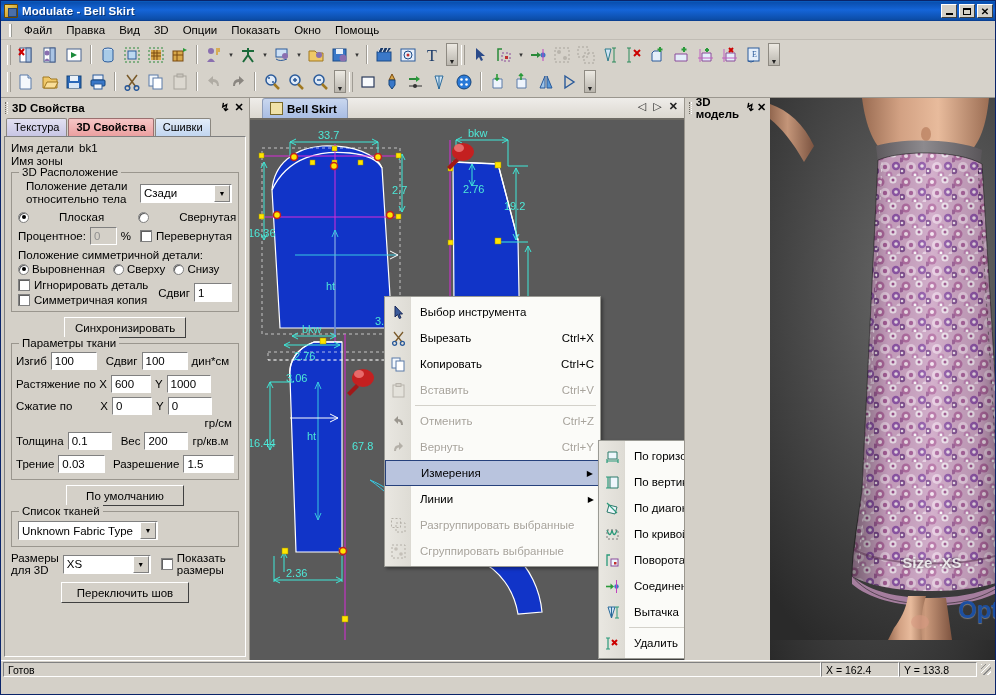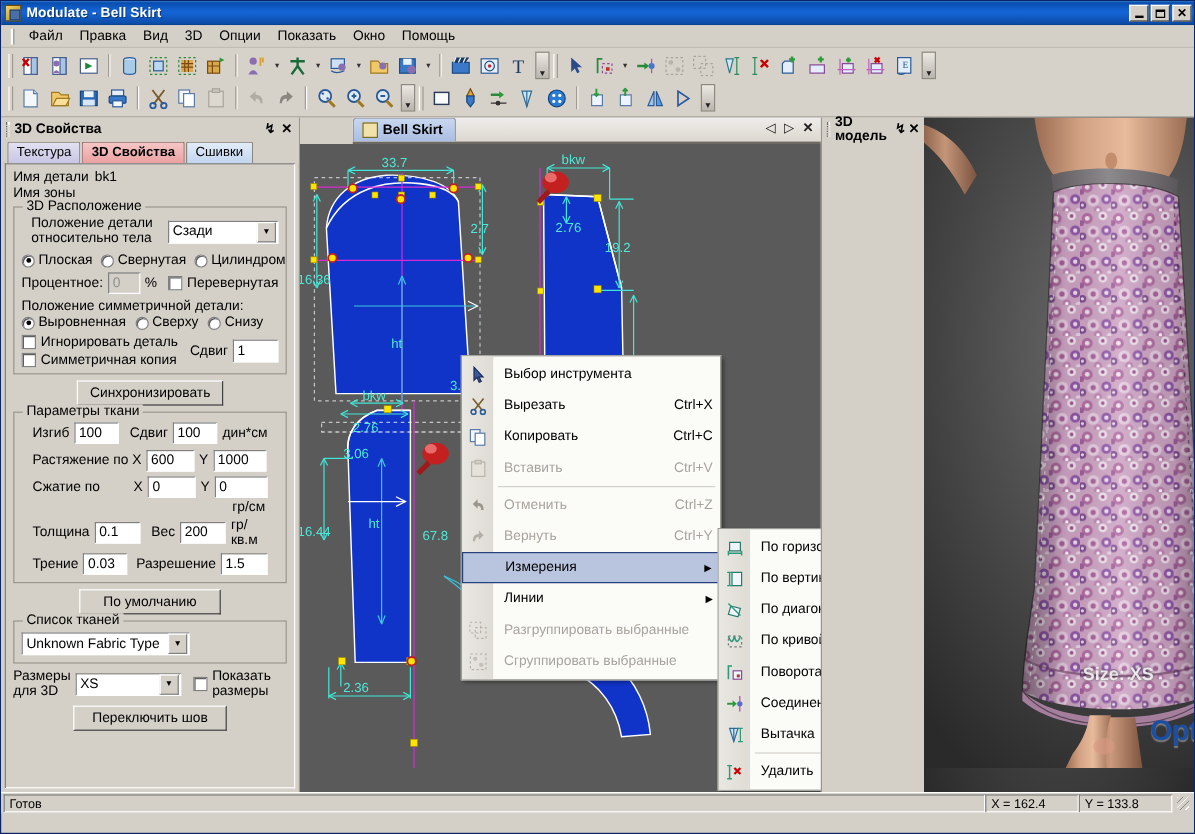--- a/index.html
+++ b/index.html
@@ -114,22 +114,22 @@
   .chk { width:12px; height:12px; background:#fff; border:1px solid #808080;
     box-shadow:inset 1px 1px 0 #606060; margin-right:4px; flex:0 0 auto; }
   .btn { background:#d4d0c8; border:1px solid; border-color:#fff #404040 #404040 #fff;
     font-family:"Liberation Sans",sans-serif; font-size:11.5px; height:21px;
     padding:0 10px; cursor:default; color:#000; }
 
   
   .center { flex:1 1 auto; display:flex; flex-direction:column; background:#d4d0c8;
     position:relative; overflow:hidden; }
   .doctabrow { height:22px; display:flex; align-items:flex-end;
-    background:linear-gradient(180deg,#efedea,#dcd8d0); padding-left:0;
-    border-bottom:2px solid #6d6a64; position:relative;margin-left:44px; }
+    background:linear-gradient(180deg,#efedea,#dcd8d0); padding-left:12px;
+    border-bottom:2px solid #6d6a64; position:relative; }
   .doctab { display:flex; align-items:center; gap:4px; padding:3px 10px 3px 7px;
     background:linear-gradient(180deg,#c9d7ef,#a9bde3); font-weight:bold; font-size:11.5px;
     border:1px solid #8f9db8; border-bottom:none; border-radius:3px 3px 0 0; }
   .doctab .dicon { width:13px; height:13px; background:#f0e2a8; border:1px solid #7a6a2a; }
   .docnav { position:absolute; right:6px; top:2px; display:flex; gap:7px;
     align-items:center; font-size:11px; color:#222; }
   .canvas { flex:1 1 auto; background:#5a5a5a; position:relative; overflow:hidden; }
 
   
   .rightpanel { width:311px; background:#d4d0c8; border-left:1px solid #9a968e;
@@ -577,21 +577,21 @@
             <div style="flex:1 1 auto;padding-left:8px;line-height:13px;">
               <div class="lbl">Положение детали</div>
               <div class="lbl">относительно тела</div>
             </div>
             <div class="sel-box" style="width:92px;">
               <span class="val">Сзади</span>
               <span class="arw">▼</span>
             </div>
           </div>
 
-          <div class="row" style="margin-top:5px;margin-bottom:4px;">
+          <div class="row" style="margin-top:5px;margin-bottom:4px;gap:27px;">
             <span class="radio on"></span>
             <span class="lbl" style="margin-right:7px;">Плоская</span>
             <span class="radio"></span>
             <span class="lbl" style="margin-right:7px;">Свернутая</span>
             <span class="radio"></span>
             <span class="lbl">Цилиндром</span>
           </div>
 
           <div class="row" style="margin-bottom:4px;">
             <span class="lbl" style="margin-right:4px;">Процентное:</span>
@@ -625,21 +625,21 @@
             </div>
             <span class="lbl" style="margin-right:4px;">Сдвиг</span>
             <span class="fakeinput" style="width:38px;height:19px;">1</span>
           </div>
         </div>
 
         <div style="text-align:center;margin:5px 0 2px;">
           <button class="btn" style="width:122px;">Синхронизировать</button>
         </div>
 
-        <div class="gbox" style="padding:8px 15px 6px;">
+        <div class="gbox" style="padding:8px 4px 6px;">
           <span class="gtitle">Параметры ткани</span>
 
           <div class="row" style="margin-bottom:5px;">
             <span class="lbl" style="margin-right:4px;">Изгиб</span>
             <span class="fakeinput" style="width:46px;">100</span>
             <span class="lbl" style="margin:0 4px 0 9px;">Сдвиг</span>
             <span class="fakeinput" style="width:46px;">100</span>
             <span class="lbl" style="margin-left:4px;">дин*см</span>
           </div>
 

